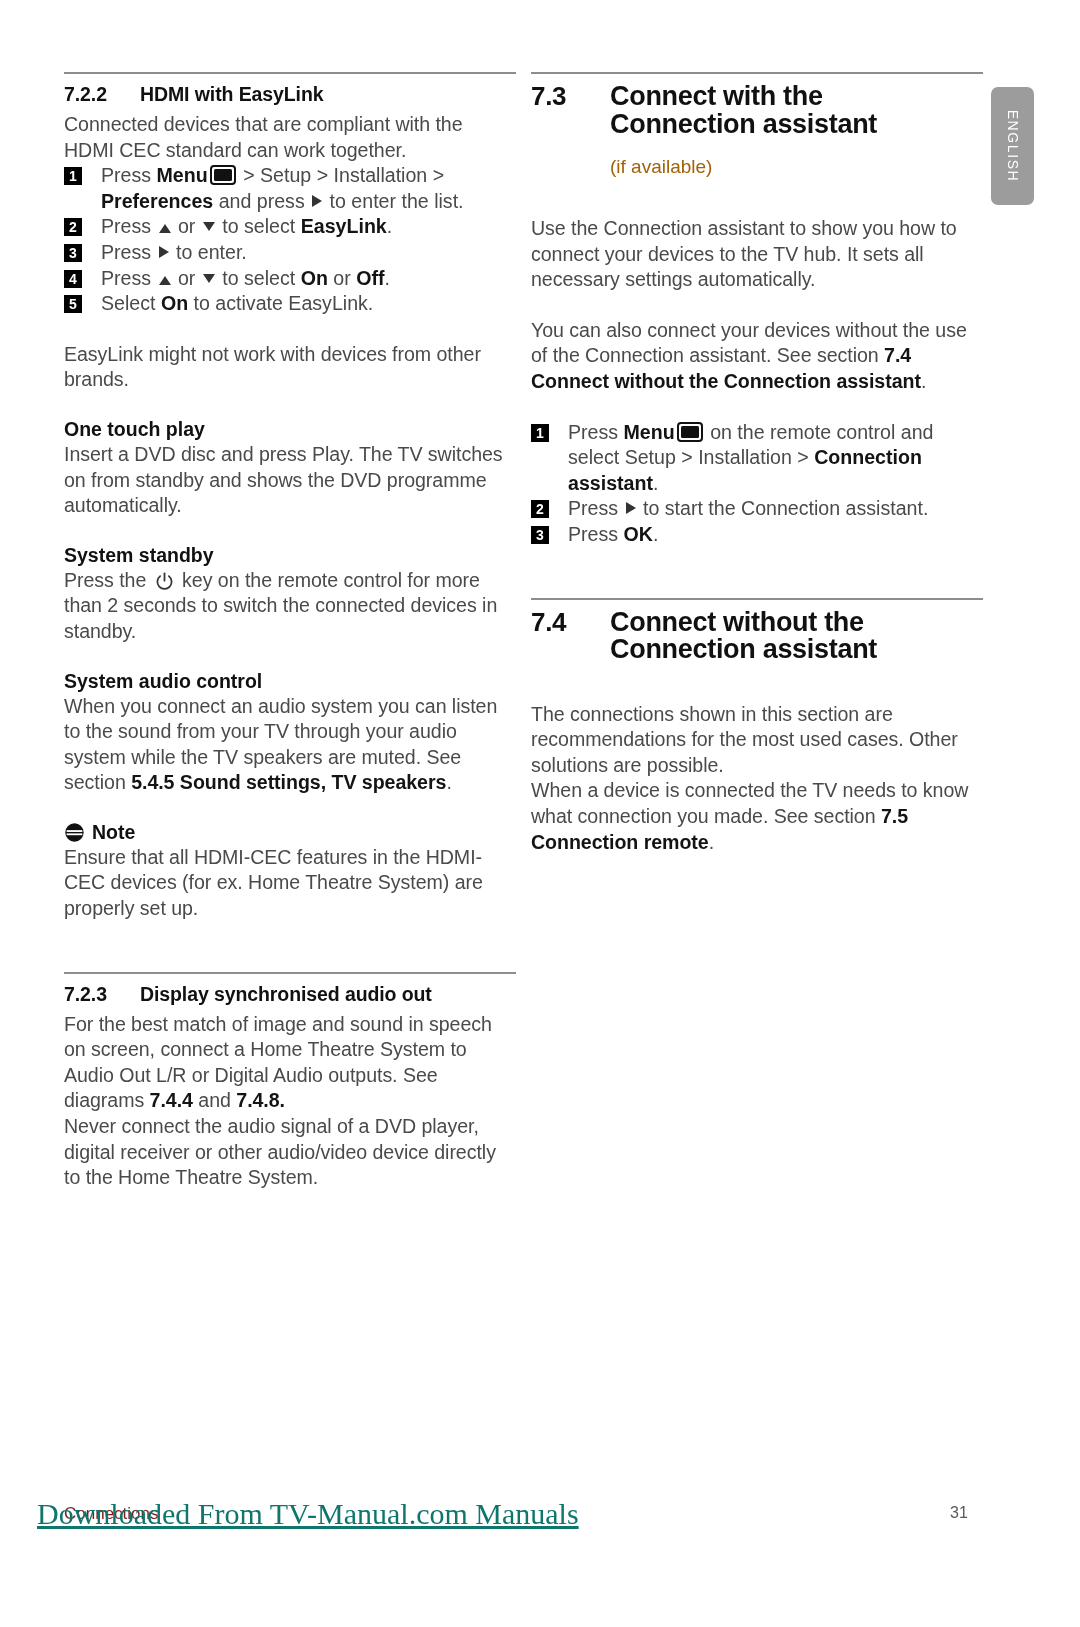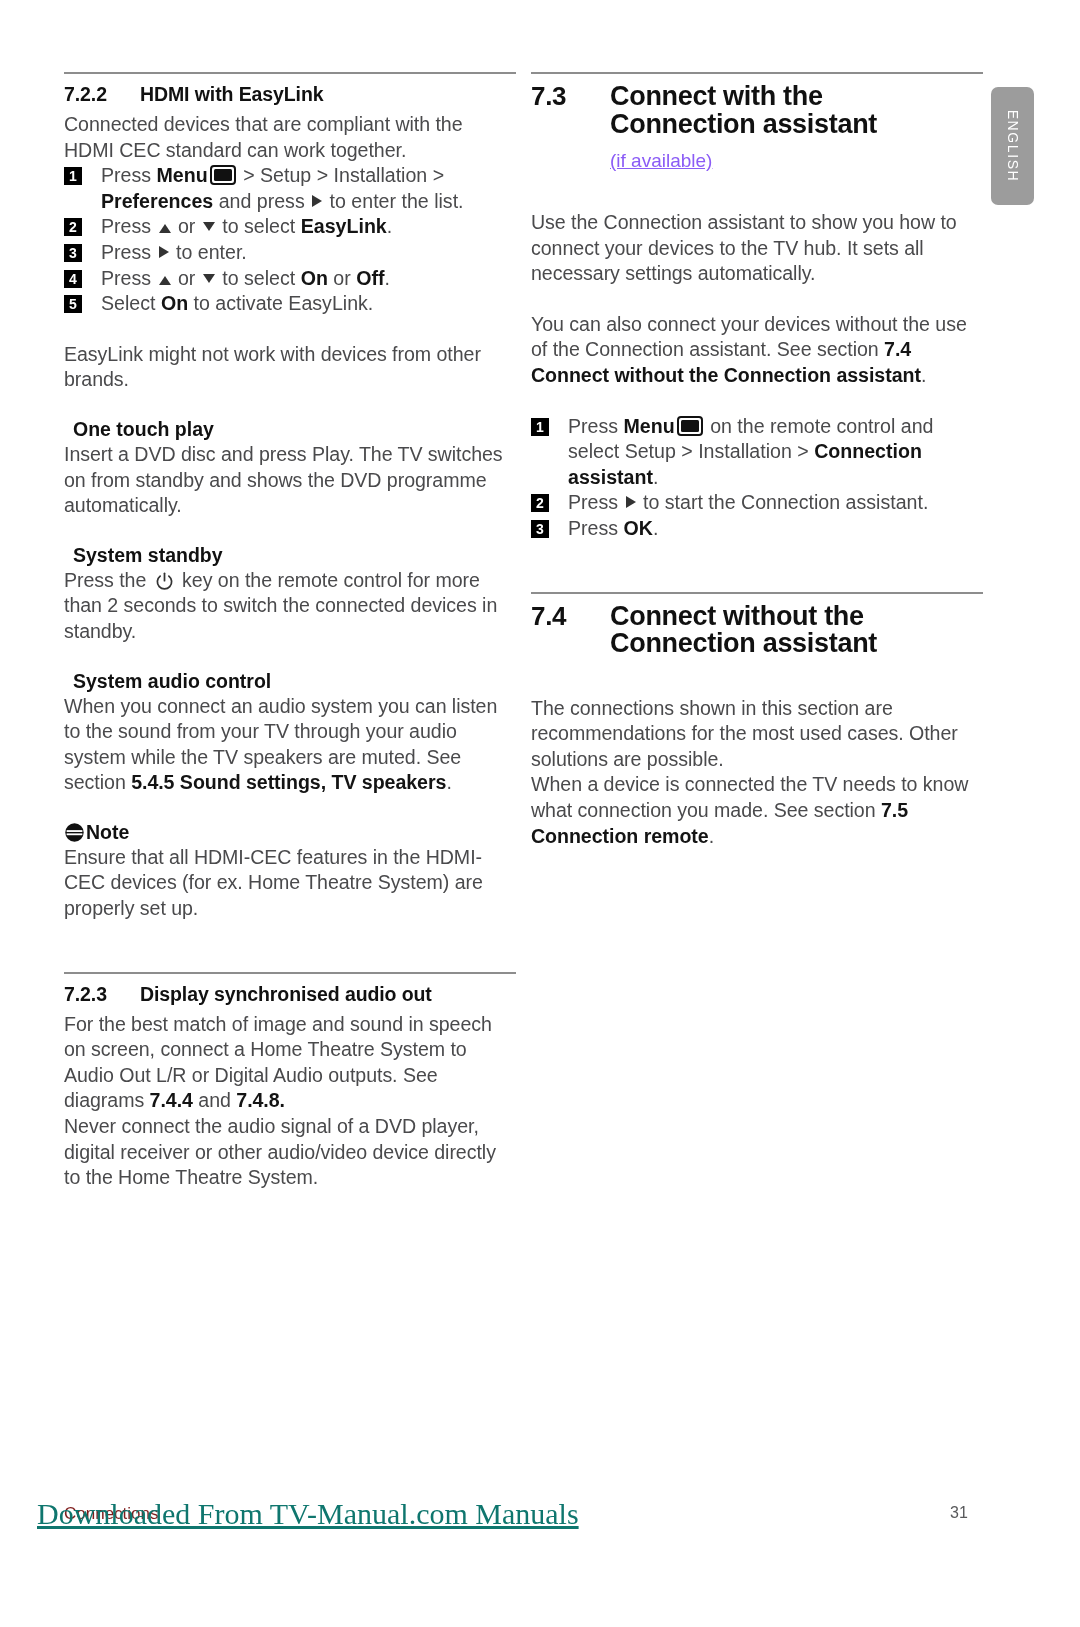--- a/index.html
+++ b/index.html
@@ -54,30 +54,29 @@
     margin: 2px 0 0 0;
     display: flex;
     color: #111;
     letter-spacing: -0.3px;
   }
   .sec-h2 .num { width: 79px; flex: none; font-size: 26px; }
   .sec-h2 .ttl { flex: 1; }
 
   .sub-note {
     font-size: 19px;
-    color: #8b5cf6;
-    margin: 12px 0 0 79px;
+    color: #a16207;
+    margin: 18px 0 0 79px;
     font-weight: normal;
-    text-decoration: underline;
   }
 
   .sub-h {
     font-size: 19.5px;
     font-weight: bold;
-    margin: 0 0 1px 9px;
+    margin: 0 0 1px 0;
     color: #111;
   }
 
   
   p.body {
     font-size: 19.6px;
     line-height: 25.6px;
     margin: 0;
     color: #4a4a4c;
     letter-spacing: -0.05px;
@@ -152,21 +151,21 @@
     width: 19px;
     height: 19px;
     vertical-align: -4px;
     margin: 0 3px;
   }
 
   
   .note-head {
     display: flex;
     align-items: center;
-    gap: 1px;
+    gap: 7px;
     margin: 0 0 1px 0;
   }
   .note-head .label {
     font-size: 19.5px;
     font-weight: bold;
     color: #111;
   }
   .ico-note {
     width: 21px; height: 21px;
     flex: none;

